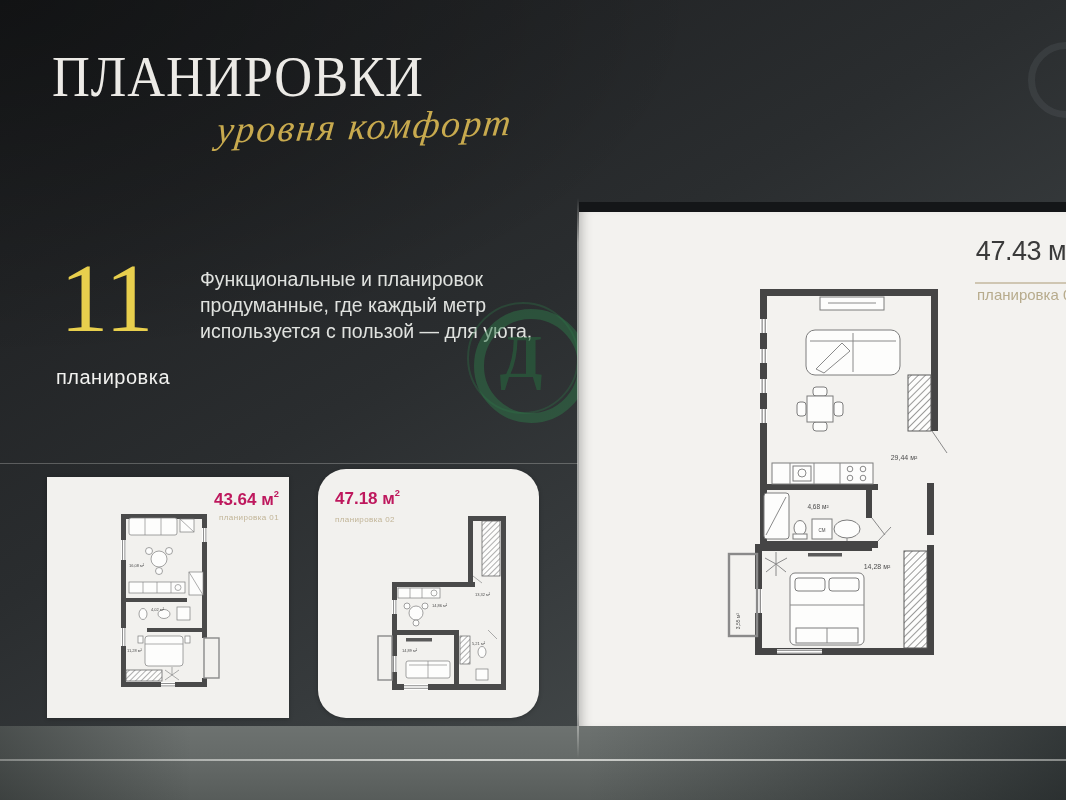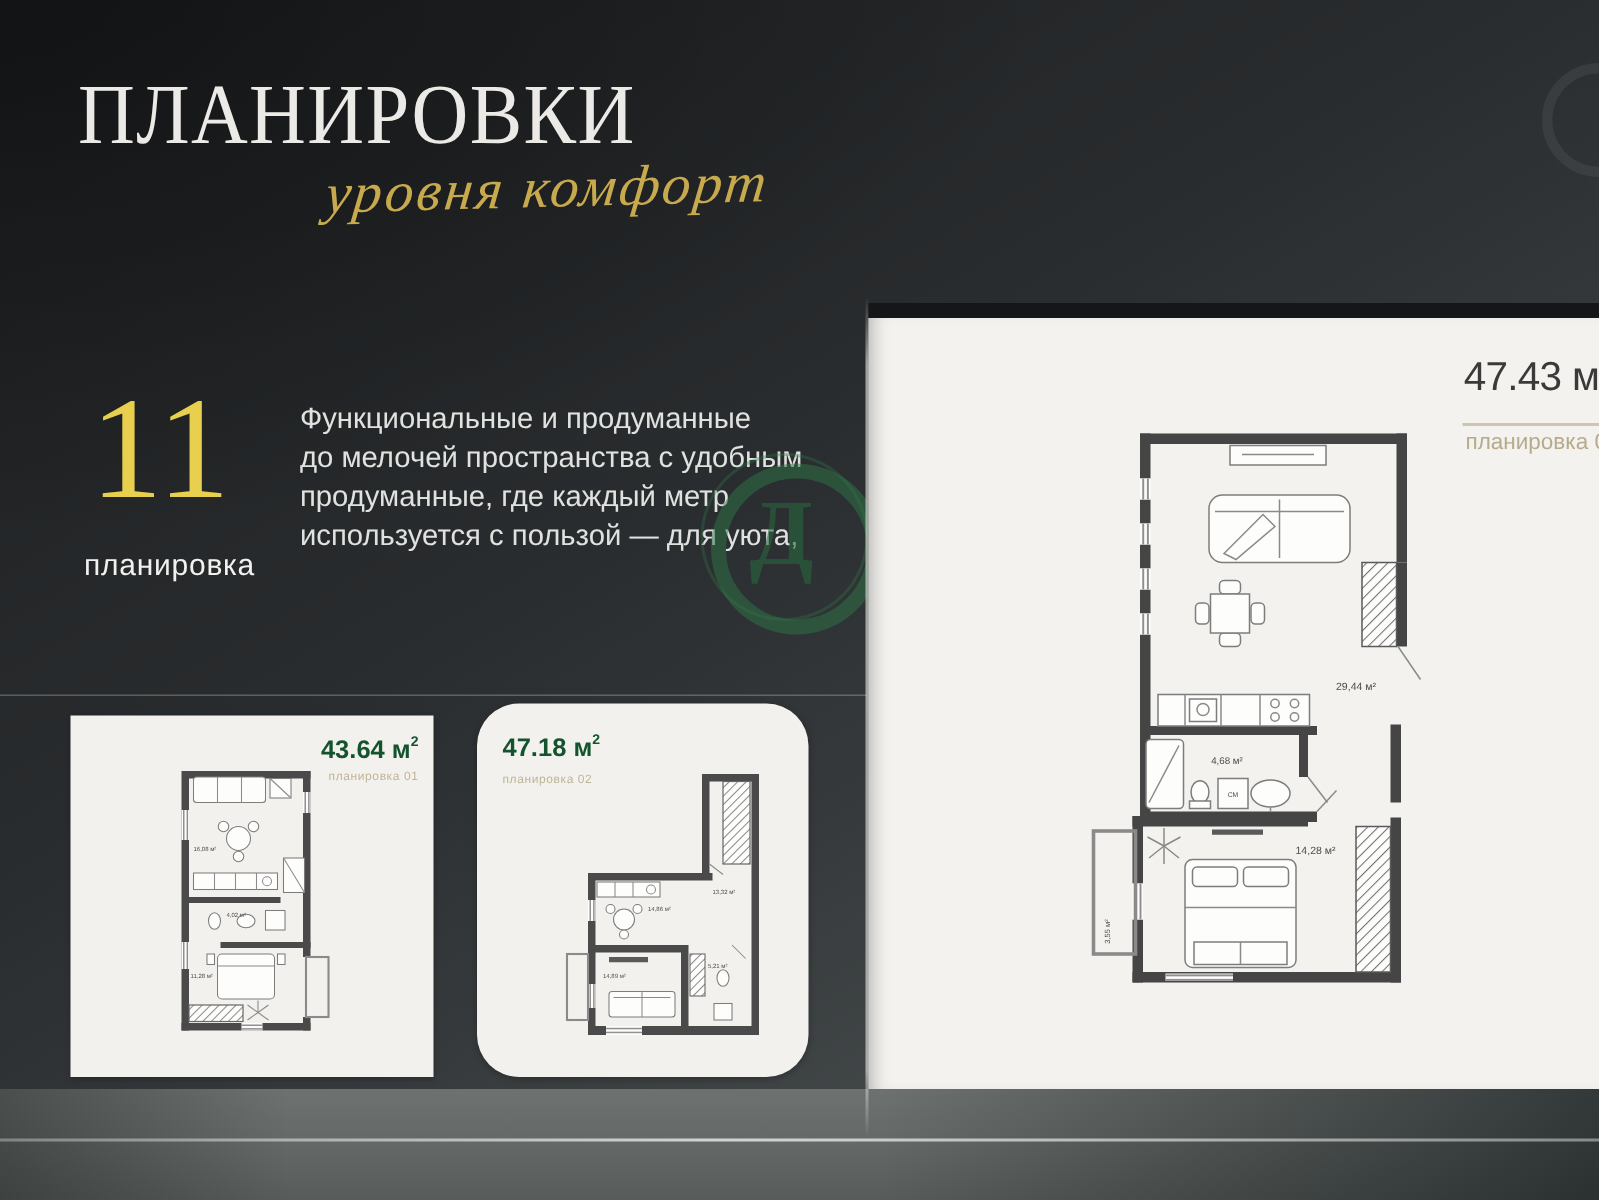--- a/index.html
+++ b/index.html
@@ -51,21 +51,21 @@
     box-shadow:inset 10px 0 12px -8px rgba(0,0,0,0.28);overflow:hidden;}
   .white-page-topedge{position:absolute;left:579px;top:202px;width:487px;height:10px;background:#141618;}
   .lg-area{position:absolute;top:24px;right:0;color:#3a3a3a;font-weight:normal;font-size:27px;letter-spacing:-0.5px;white-space:nowrap;}
   .lg-divider{position:absolute;left:396px;top:70px;width:91px;height:1.5px;background:#cfc6b2;}
   .lg-label{position:absolute;left:398px;top:74px;color:#b7ab8c;font-size:15px;white-space:nowrap;}
   .sup{font-size:55%;vertical-align:top;position:relative;top:-1px;}
   
   .card{position:absolute;background:#f2f1ee;box-shadow:0 1px 4px rgba(0,0,0,0.25);}
   .card-s1{left:47px;top:477px;width:242px;height:241px;}
   .card-s2{left:318px;top:469px;width:221px;height:249px;border-radius:28px;}
-  .sm-area{position:absolute;color:#14532d;font-weight:bold;font-size:17px;letter-spacing:0;white-space:nowrap;}
+  .sm-area{position:absolute;color:#be185d;font-weight:bold;font-size:17px;letter-spacing:0;white-space:nowrap;}
   .sm-label{position:absolute;color:#c1b496;font-size:8px;letter-spacing:0.4px;white-space:nowrap;}
   .s1-area{top:13px;right:10px;text-align:right;}
   .s1-label{top:36px;right:10px;}
   .s2-area{top:20px;left:17px;}
   .s2-label{top:46px;left:17px;}
   .fp{position:absolute;}
   .fp-large{left:141px;top:71px;width:240px;height:425px;}
   .fp-s1{left:72px;top:33px;width:105px;height:192px;}
   .fp-s2{left:58px;top:43px;width:157px;height:182px;}
   
@@ -91,22 +91,21 @@
 
   <div class="ring-tr"></div>
 
   <div class="title">ПЛАНИРОВКИ</div>
   <div class="tagline">уровня комфорт</div>
 
   <div class="stat-number">11</div>
   <div class="stat-label">планировка</div>
 
   <div class="desc">
-    <div>Функциональные и продуманные</div>
-    <div>до мелочей пространства с удобным</div>
+    <div>Функциональные и планировок</div>
     <div>продуманные, где каждый метр</div>
     <div>используется с пользой — для уюта,</div>
   </div>
 
   <div class="watermark">
     <div class="wm-ring-outer"></div>
     <div class="wm-ring"></div>
     <div class="wm-letter">Д</div>
   </div>
 

